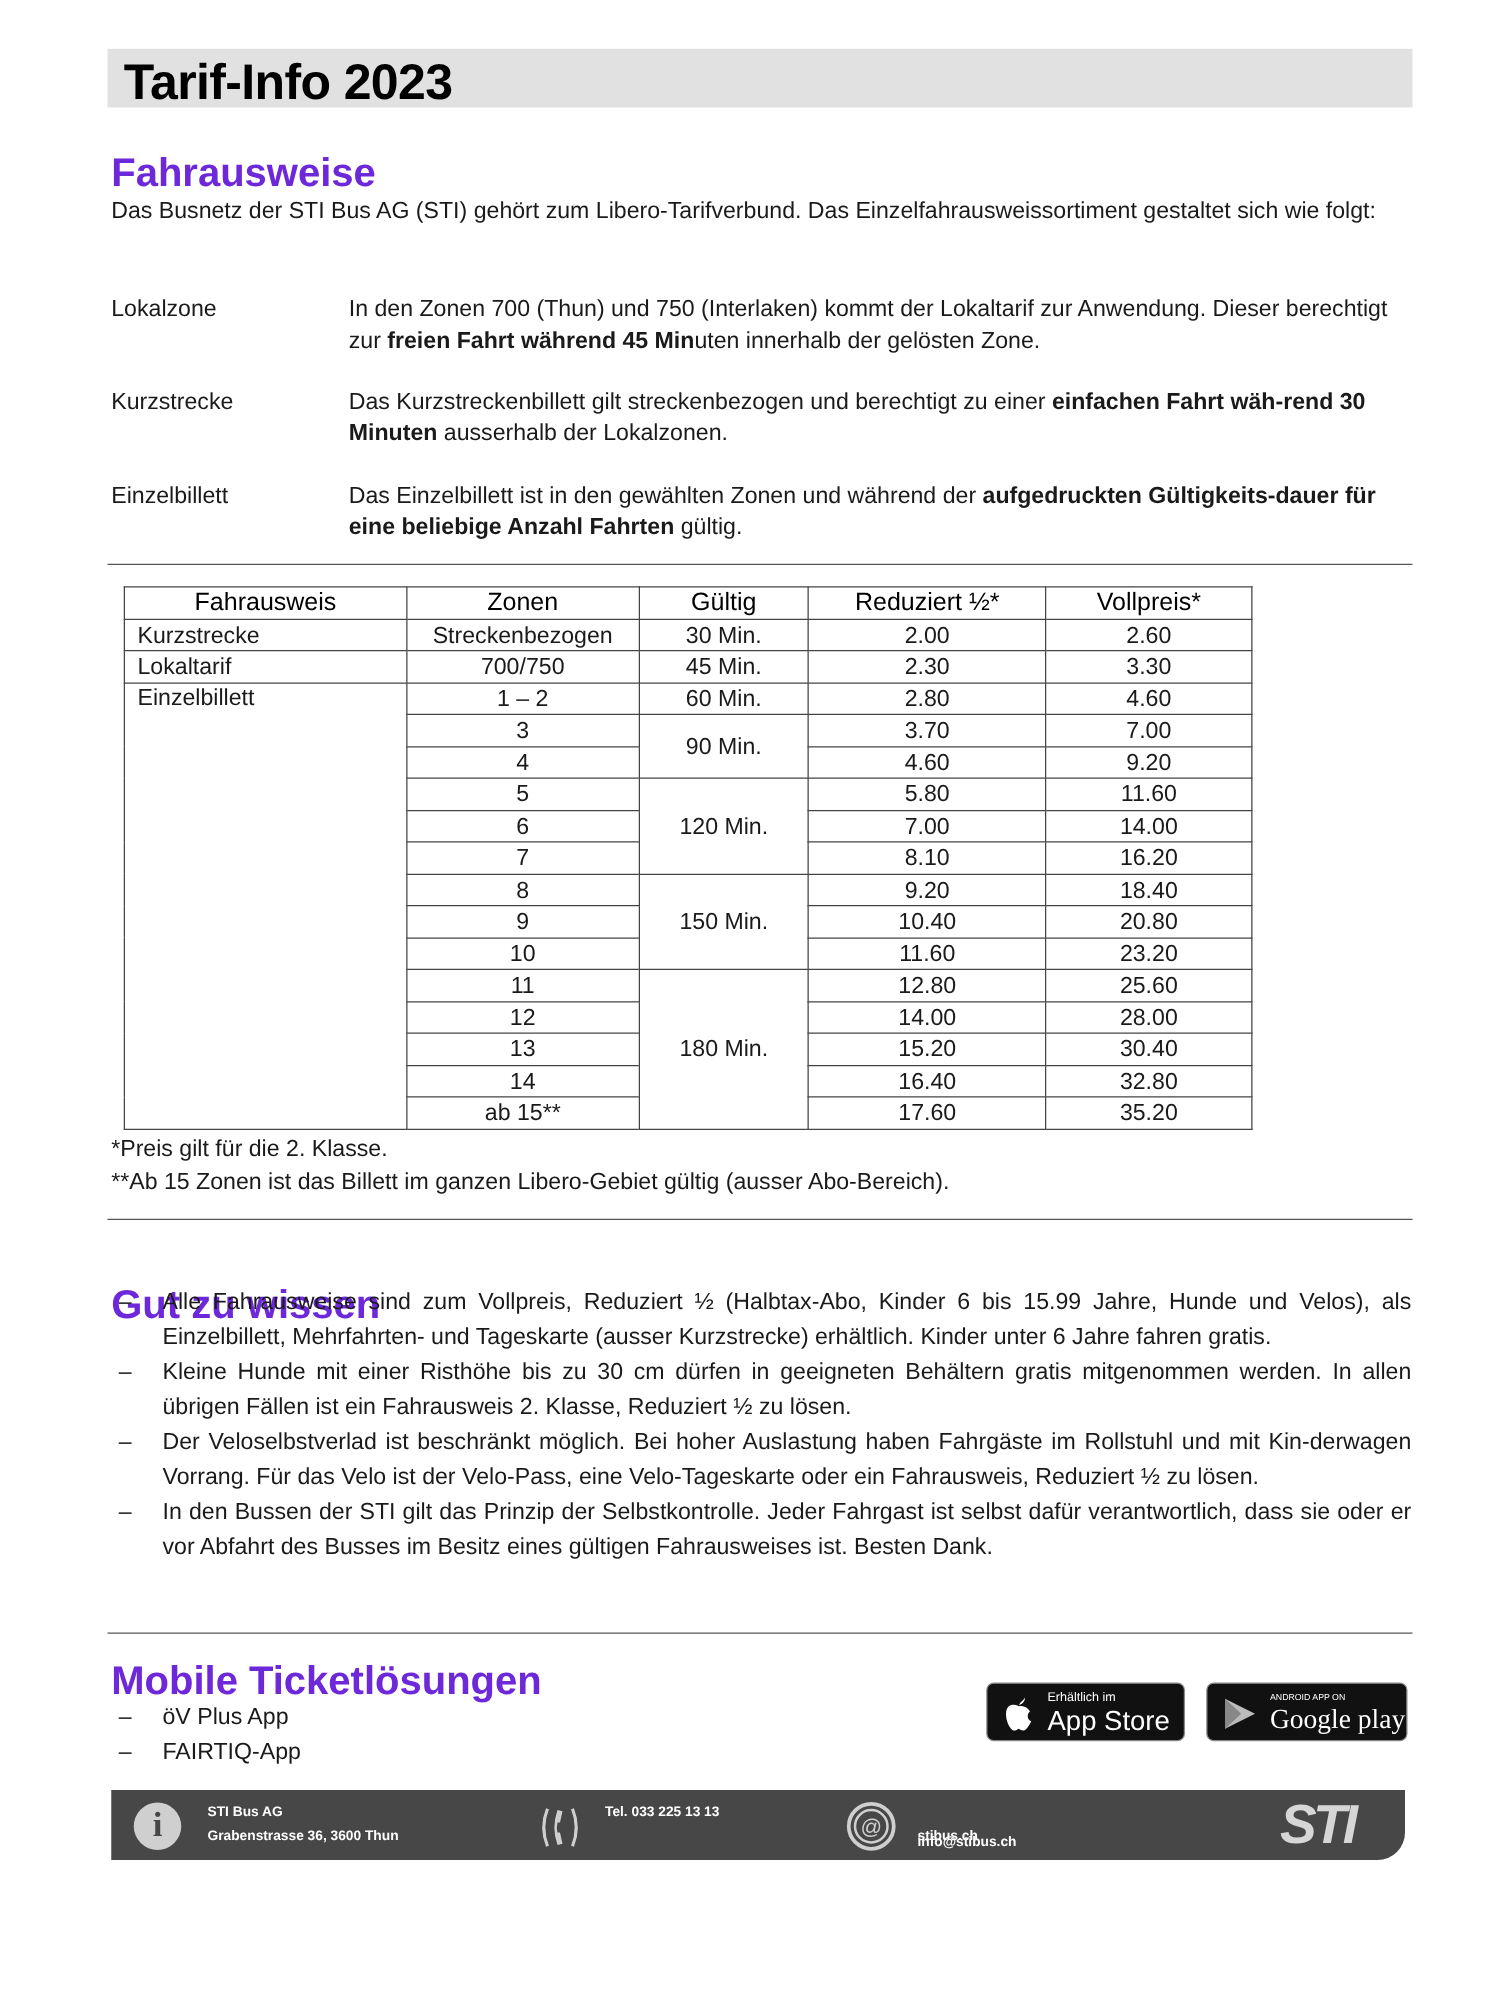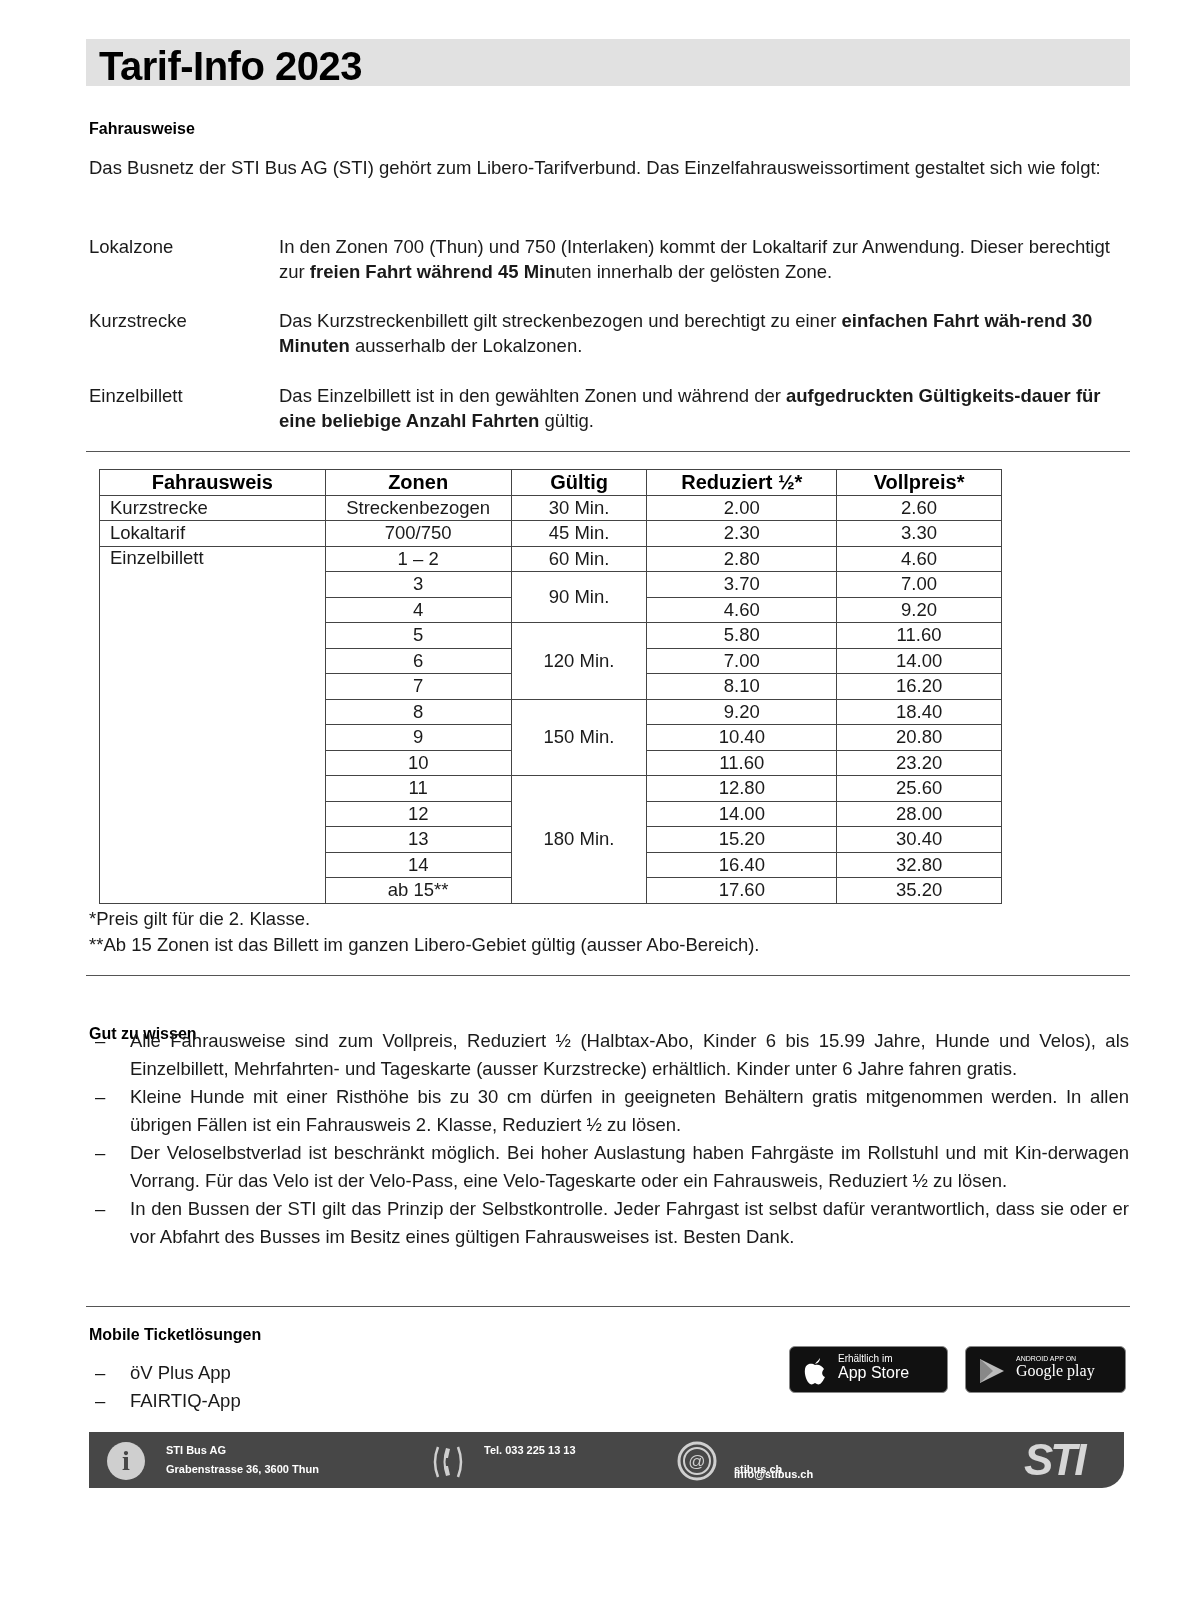--- a/index.html
+++ b/index.html
@@ -10,59 +10,59 @@
     position: absolute; left: 86px; top: 39px; width: 1044px; height: 47px;
     background: #e1e1e1;
   }
   .title-bar h1 {
     position: absolute; left: 13px; top: 5px;
     font-size: 40px; font-weight: bold; letter-spacing: -0.5px; color: #000;
     font-family: "Liberation Sans", sans-serif;
   }
 
   .section-heading {
-    position: absolute; left: 89px; font-size: 16px; font-weight: bold; color: #000000;
+    position: absolute; left: 89px; font-size: 32px; font-weight: bold; color: #6d28d9;
   }
   .para {
     position: absolute; left: 89px; width: 1040px; font-size: 18.5px; line-height: 25px; color: #1a1a1a;
   }
 
   .def-row { position: absolute; left: 89px; width: 1040px; font-size: 18.5px; line-height: 25px; }
   .def-term { position: absolute; left: 0; top: 0; width: 180px; }
   .def-desc { position: absolute; left: 190px; top: 0; width: 850px; }
   .def-desc b { font-weight: bold; }
 
   .hr { position: absolute; left: 86px; width: 1044px; height: 0; border-top: 1.5px solid #555; }
 
   table.tariff {
     position: absolute; left: 99px; top: 469px; width: 903px;
     border-collapse: collapse; font-size: 18.5px;
   }
   table.tariff th, table.tariff td {
     border: 1.5px solid #444; height: 25.5px; padding: 0 10px; line-height: 22px;
     text-align: center; vertical-align: middle;
   }
-  table.tariff th { font-weight: bold; font-size: 20px; color: #000; }
+  table.tariff th { font-weight: normal; font-size: 20px; color: #000; }
   table.tariff td.left { text-align: left; }
   table.tariff td.top { vertical-align: top; }
   col.c1 { width: 226px; } col.c2 { width: 186px; } col.c3 { width: 136px; }
   col.c4 { width: 190px; } col.c5 { width: 165px; }
 
   .footnote { position: absolute; left: 89px; font-size: 18.5px; line-height: 25px; }
 
   ul.dash { position: absolute; left: 89px; width: 1040px; list-style: none; font-size: 18.5px; line-height: 28px; }
   ul.dash li { position: relative; padding-left: 41px; text-align: justify; }
   ul.dash li .dash-mark { position: absolute; left: 6px; top: 0; }
 
   .badge {
     position: absolute; top: 1346px; height: 47px; background: #111; border: 1.5px solid #888;
     border-radius: 6px; color: #fff; overflow: hidden;
   }
   .badge .small { position: absolute; font-size: 10px; }
-  .badge .big { position: absolute; font-size: 16px; }
+  .badge .big { position: absolute; font-size: 22px; }
 
   .footer {
     position: absolute; left: 89px; top: 1432px; width: 1035px; height: 56px;
     background: #474747; border-radius: 0 0 22px 0; color: #fff;
   }
   .footer .txt { position: absolute; font-size: 11px; font-weight: bold; line-height: 19px; }
   .footer .circle-icon {
     position: absolute; top: 10px; width: 38px; height: 38px; border-radius: 50%;
     background: #cfcfcf; color: #474747; text-align: center; font-weight: bold;
   }

